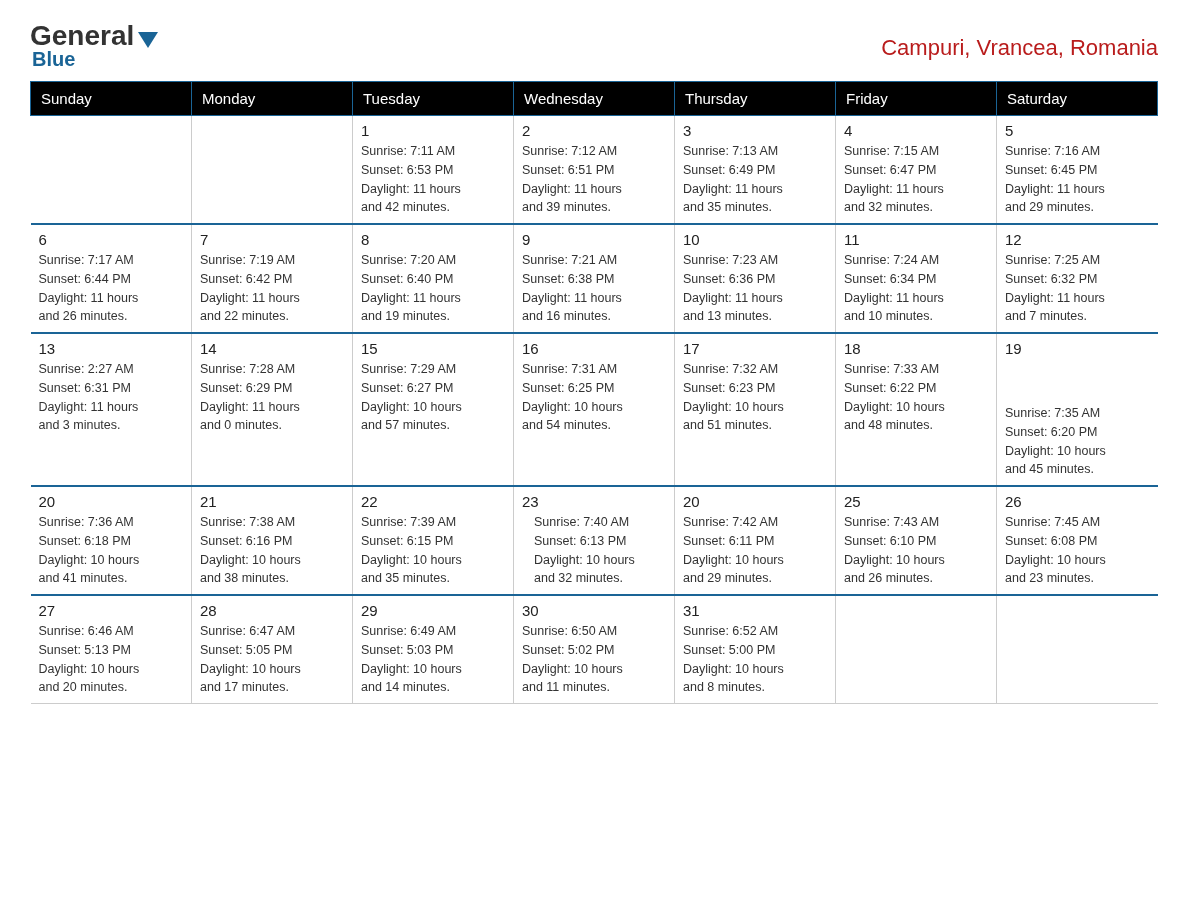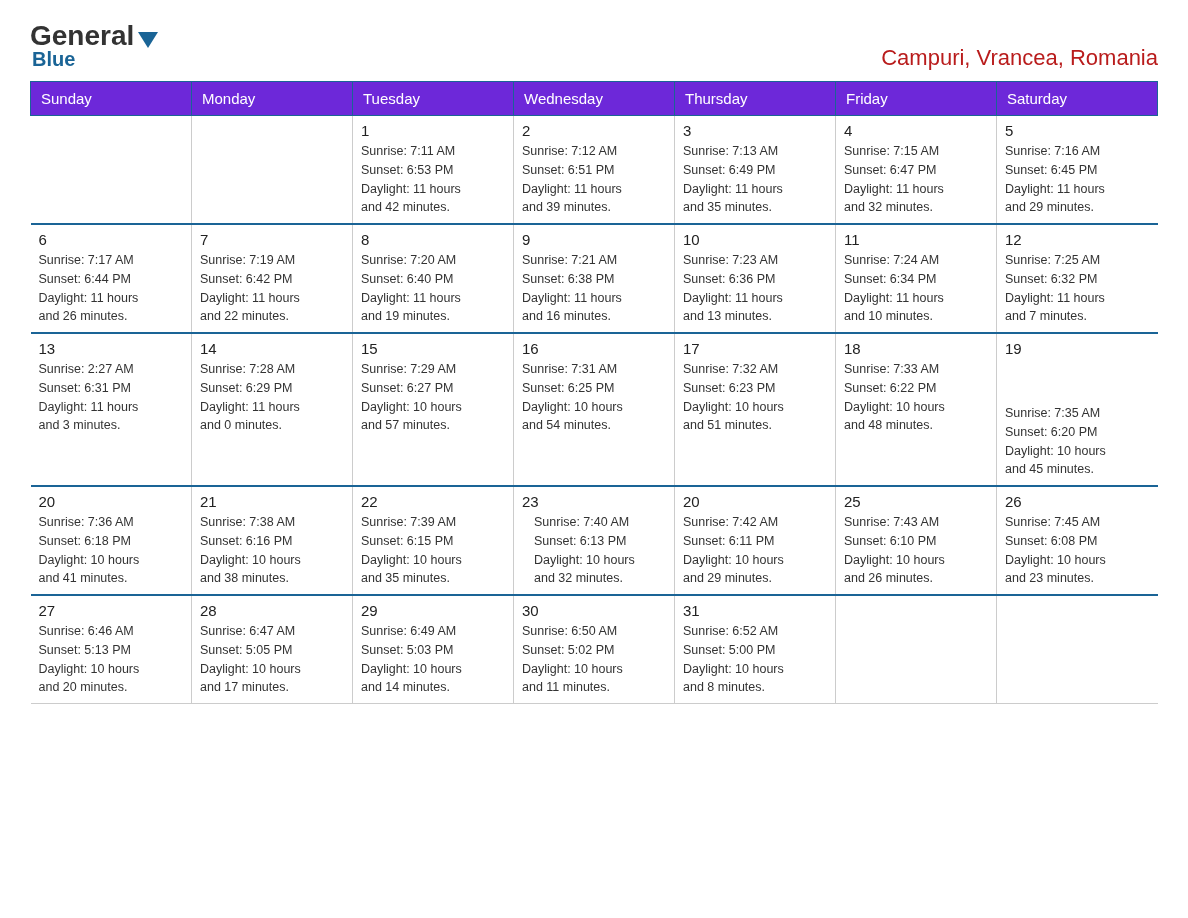--- a/index.html
+++ b/index.html
@@ -6,21 +6,21 @@
     body {
       font-family: Arial, sans-serif;
       background: #fff;
       padding: 20px 30px;
       width: 1188px;
       min-height: 918px;
     }
     .header {
       display: flex;
       justify-content: space-between;
-      align-items: flex-end;
+      align-items: center;
       margin-bottom: 10px;
     }
     .logo {
       display: flex;
       flex-direction: column;
       align-items: flex-start;
     }
     .logo-general {
       font-size: 28px;
       font-weight: bold;
@@ -39,21 +39,21 @@
       font-size: 22px;
       color: #b91c1c;
       margin-top: 4px;
     }
     .calendar {
       width: 100%;
       border-collapse: collapse;
       margin-top: 10px;
     }
     .calendar th {
-      background-color: #6d28d9;
+      background-color: #000000;
       color: #fff;
       padding: 8px 10px;
       font-size: 15px;
       font-weight: normal;
       text-align: left;
       border: 1px solid #1a6496;
     }
     .calendar td {
       vertical-align: top;
       padding: 6px 8px;

